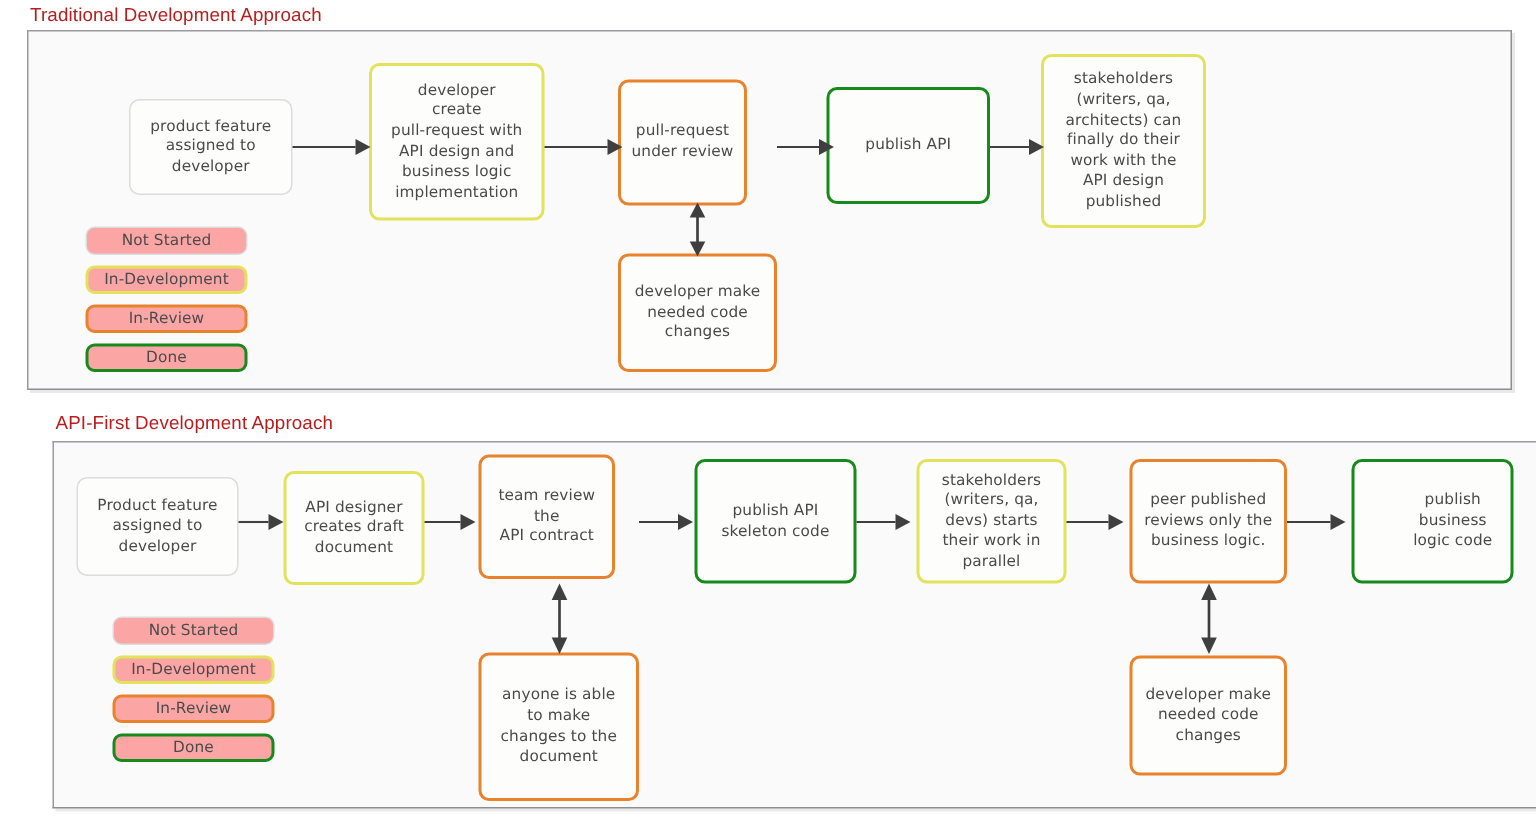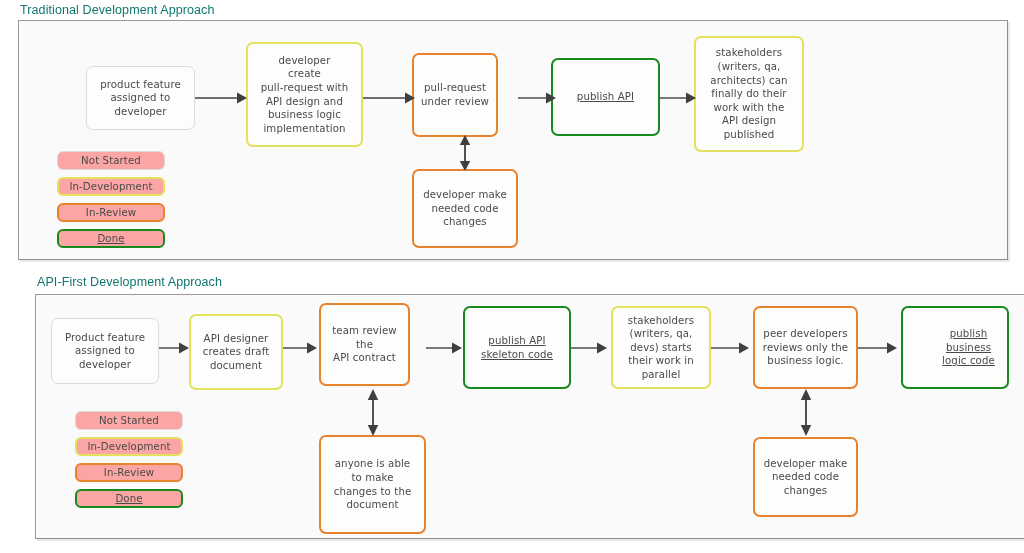--- a/index.html
+++ b/index.html
@@ -22,21 +22,21 @@
   }
   #section-traditional { top: 0; height: 272px; }
   #section-apifirst    { top: 272px; height: 281px; margin-left: 17px; }
 
   .section-title {
     position: absolute;
     left: 20px;
     top: 3px;
     font-family: "Liberation Sans", sans-serif;
     font-size: 12.5px;
-    color: #0f766e;
+    color: #b91c1c;
     letter-spacing: 0.1px;
     white-space: nowrap;
   }
 
   .panel {
     position: absolute;
     left: 18px;
     background: #fafafa;
     border: 1px solid #9a9a9e;
     border-right-color: #8e8e92;
@@ -69,21 +69,21 @@
     line-height: 13.6px;
     color: #4a4a4a;
     padding: 3px 5px;
     letter-spacing: 0.1px;
   }
   .node-label { display: block; white-space: pre-line; }
 
   .state-notstarted { border: 1.6px solid #dcdcdc; }
   .state-indev      { border: 2.2px solid #e2e25c; }
   .state-inreview   { border: 2.2px solid #e8822c; }
-  .state-done       { border: 2.4px solid #17891d; text-decoration: underline; }
+  .state-done       { border: 2.4px solid #17891d; }
 
   
   .legend { position: absolute; }
   .legend-item {
     box-sizing: border-box;
     width: 108px;
     height: 19px;
     border-radius: 6px;
     background: #fca5a5;
     display: flex;
@@ -239,21 +239,21 @@
 
   <div class="node state-indev" style="left:594px; top:34px; width:100px; height:83px;">
     <span class="node-label">stakeholders
 (writers, qa,
 devs) starts
 their work in
 parallel</span>
   </div>
 
   <div class="node state-inreview" style="left:736px; top:34px; width:105px; height:83px;">
-    <span class="node-label">peer developers
+    <span class="node-label">peer published
 reviews only the
 business logic.</span>
   </div>
 
   <div class="node state-inreview" style="left:736px; top:165px; width:105px; height:80px;">
     <span class="node-label">developer make
 needed code
 changes</span>
   </div>
 

